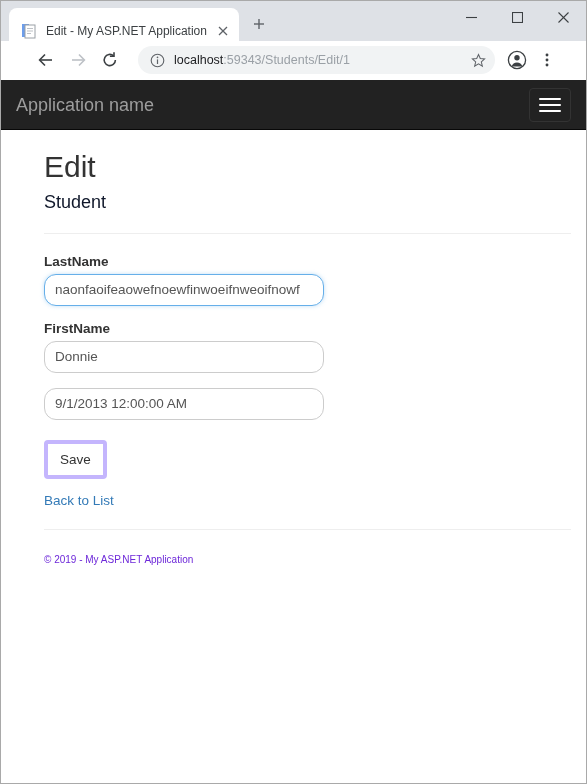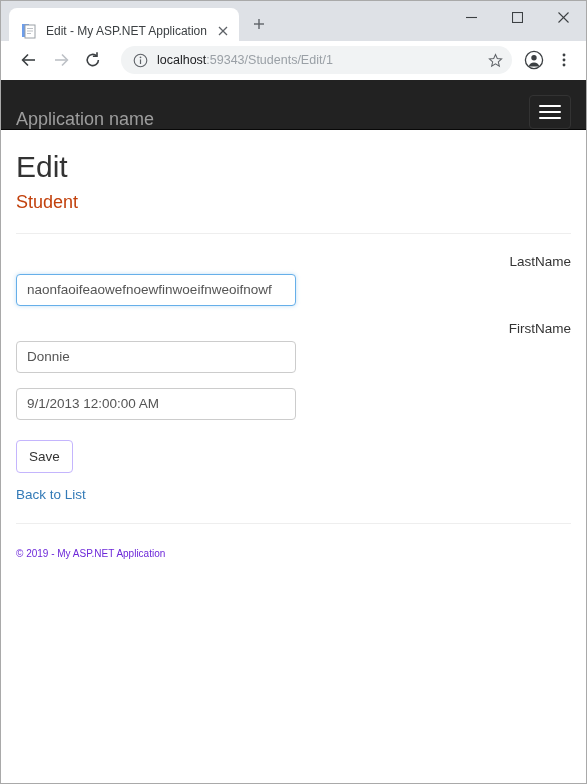--- a/index.html
+++ b/index.html
@@ -107,21 +107,21 @@
     display: flex;
     align-items: center;
     justify-content: center;
   }
 
   .toolbar {
     height: 38px;
     background: #ffffff;
     display: flex;
     align-items: center;
-    padding: 0 8px;
+    padding: 0 25px;
     flex: none;
     border-bottom: 1px solid #ffffff;
   }
 
   .navbtn {
     width: 28px;
     height: 28px;
     display: flex;
     align-items: center;
     justify-content: center;
@@ -189,21 +189,21 @@
     flex: 1 1 auto;
     background: #ffffff;
     overflow: hidden;
     position: relative;
   }
 
   .navbar {
     background: #222222;
     height: 50px;
     display: flex;
-    align-items: flex-end;
+    align-items: center;
     padding: 0 15px;
     box-sizing: border-box;
     border-bottom: 1px solid #080808;
   }
   .navbar-brand {
     color: #9d9d9d;
     font-size: 18px;
     line-height: 20px;
     flex: 1 1 auto;
   }
@@ -225,65 +225,65 @@
     width: 22px;
     height: 2px;
     background: #ffffff;
     border-radius: 1px;
     margin: 2px 0;
   }
 
   .container {
     padding: 0 15px;
     box-sizing: border-box;
+    margin-left: 28px;
   }
 
   h2.page-title {
     font-size: 30px;
     font-weight: 500;
     color: #333333;
     margin: 20px 0 10px 0;
     line-height: 1.1;
   }
   h4.sub-title {
     font-size: 18px;
     font-weight: 500;
-    color: #c2410c;
+    color: #0f172a;
     margin: 10px 0 10px 0;
     line-height: 1.1;
   }
   hr.rule {
     border: 0;
     border-top: 1px solid #eeeeee;
     margin: 20px 0;
   }
 
   .form-group { margin-bottom: 15px; }
 
   label.control-label {
     display: block;
     font-size: 13.5px;
-    font-weight: normal;
+    font-weight: bold;
     color: #333333;
     margin-bottom: 5px;
-    text-align: right;
   }
 
   input.form-control {
     display: block;
     width: 280px;
     height: 32px;
     box-sizing: border-box;
     padding: 6px 10px;
     font-size: 13.5px;
     font-family: "Liberation Sans", sans-serif;
     color: #555555;
     background: #ffffff;
     border: 1px solid #cccccc;
-    border-radius: 4px;
+    border-radius: 12px;
     outline: none;
   }
   input.form-control.invalid-focus {
     border-color: #66afe9;
     box-shadow: 0 0 4px rgba(102,175,233,.4);
   }
 
   .field-validation-error {
     display: inline-block;
     margin-top: 2px;
@@ -294,21 +294,21 @@
     background: #ffffff;
     line-height: 15px;
   }
 
   .btn-default {
     display: inline-block;
     font-family: "Liberation Sans", sans-serif;
     font-size: 13.5px;
     color: #333333;
     background: #ffffff;
-    border: 1px solid #c4b5fd;
+    border: 4px solid #c4b5fd;
     border-radius: 4px;
     padding: 6px 12px;
     line-height: 1.42;
     margin-top: 5px;
     cursor: pointer;
   }
 
   .back-link {
     display: inline-block;
     font-size: 13.5px;

